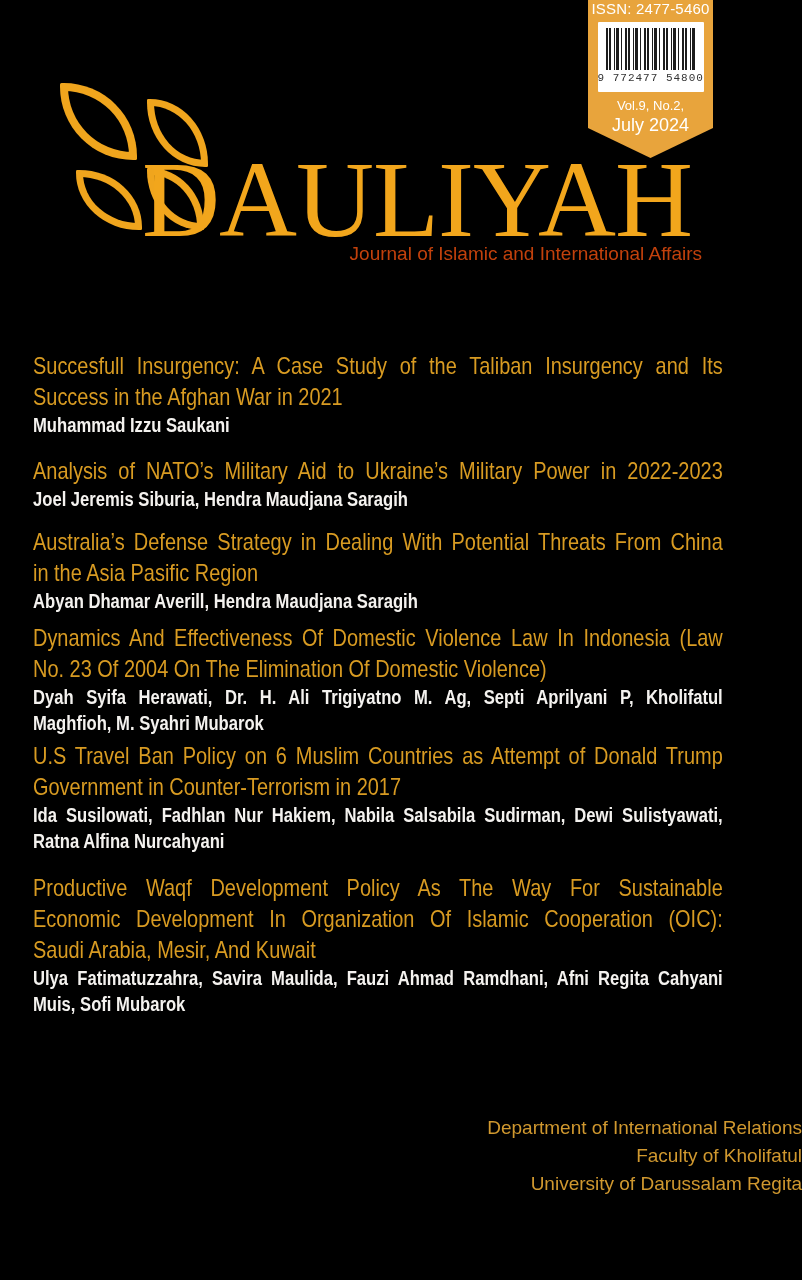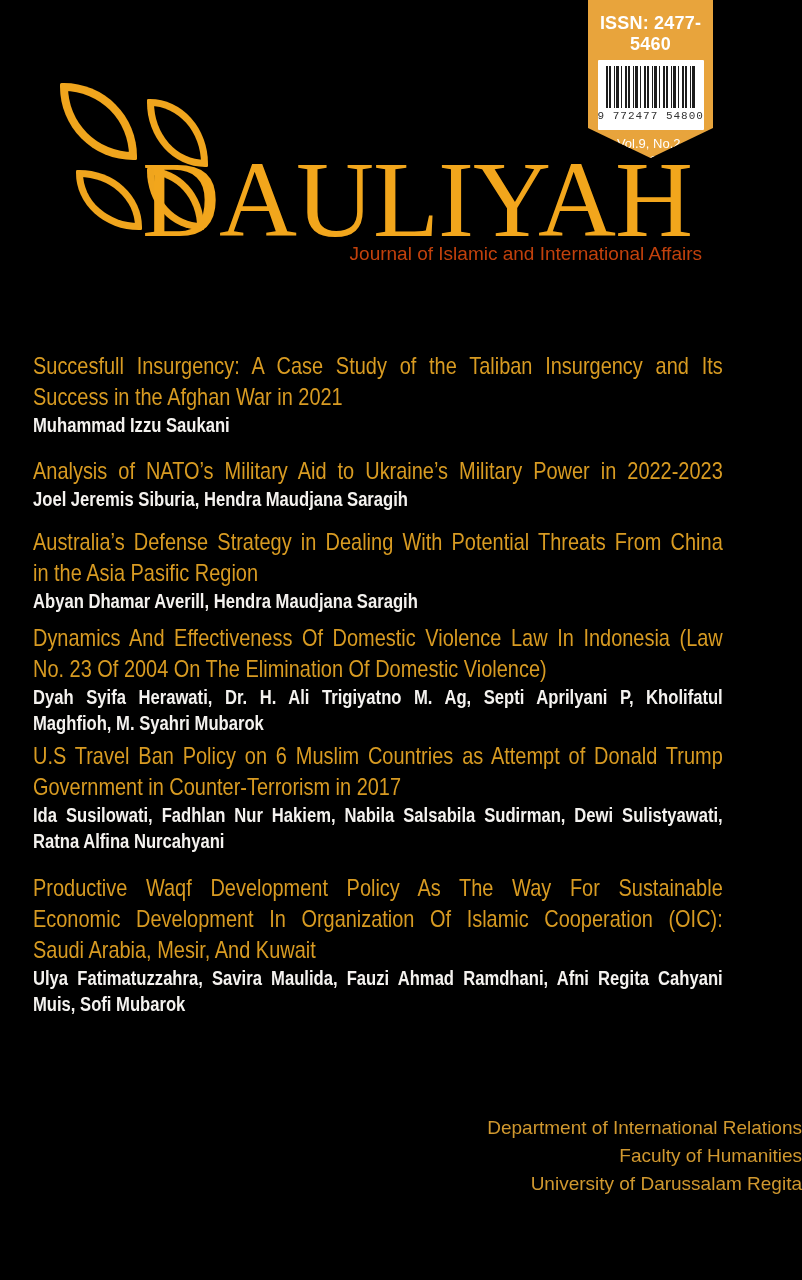--- a/index.html
+++ b/index.html
@@ -41,21 +41,21 @@
   }
 
   
   .ribbon {
     position: absolute; left: 588px; top: 0; width: 125px; height: 158px;
     background: #E8A43C;
     clip-path: polygon(0 0, 100% 0, 100% 81%, 50% 100%, 0 81%);
     text-align: center;
     color: #fff;
   }
-  .ribbon .issn { margin-top: 13px; font-size: 18px; font-weight: bold; letter-spacing: 0.2px; }
+  .ribbon .issn { font-size: 15px; font-weight: normal; letter-spacing: 0.2px; }
   .barcode-box {
     width: 106px; height: 70px; background: #fff; margin: 5px auto 0;
     border-radius: 1px; overflow: hidden;
   }
   .barcode-bars {
     height: 42px; margin: 6px 8px 0;
     background: repeating-linear-gradient(90deg,
       #1c1c1c 0 2px, #fff 2px 3px, #1c1c1c 3px 5px, #fff 5px 8px,
       #1c1c1c 8px 9px, #fff 9px 10px, #1c1c1c 10px 13px, #fff 13px 15px,
       #1c1c1c 15px 16px, #fff 16px 19px);
@@ -172,17 +172,17 @@
         </div>
     <div class="authors-block">
           <div class="a-line just">Ulya Fatimatuzzahra, Savira Maulida, Fauzi Ahmad Ramdhani, Afni Regita Cahyani</div>
           <div class="a-line">Muis, Sofi Mubarok</div>
         </div>
   </article>
 </div>
 
   <div class="footer">
     <div>Department of International Relations</div>
-    <div>Faculty of Humanities</div>
+    <div>Faculty of Kholifatul</div>
     <div>University of Darussalam Regita</div>
   </div>
 
 </div>
 
 </body></html>

